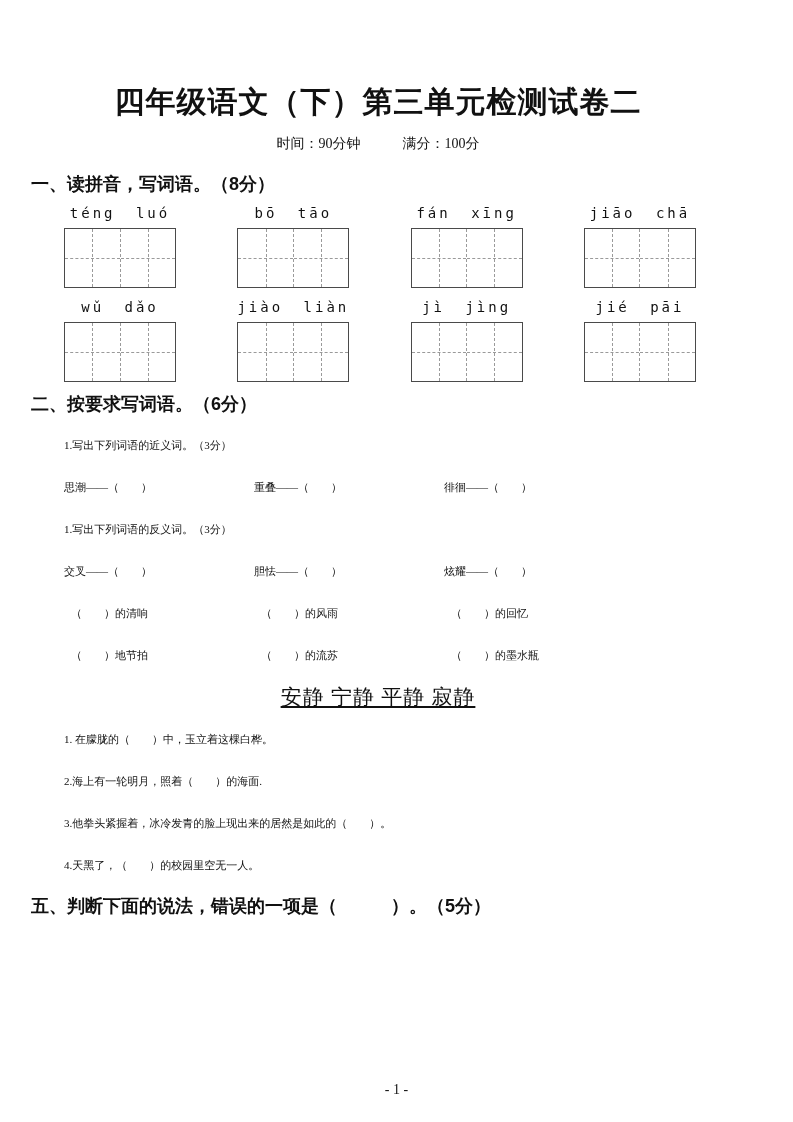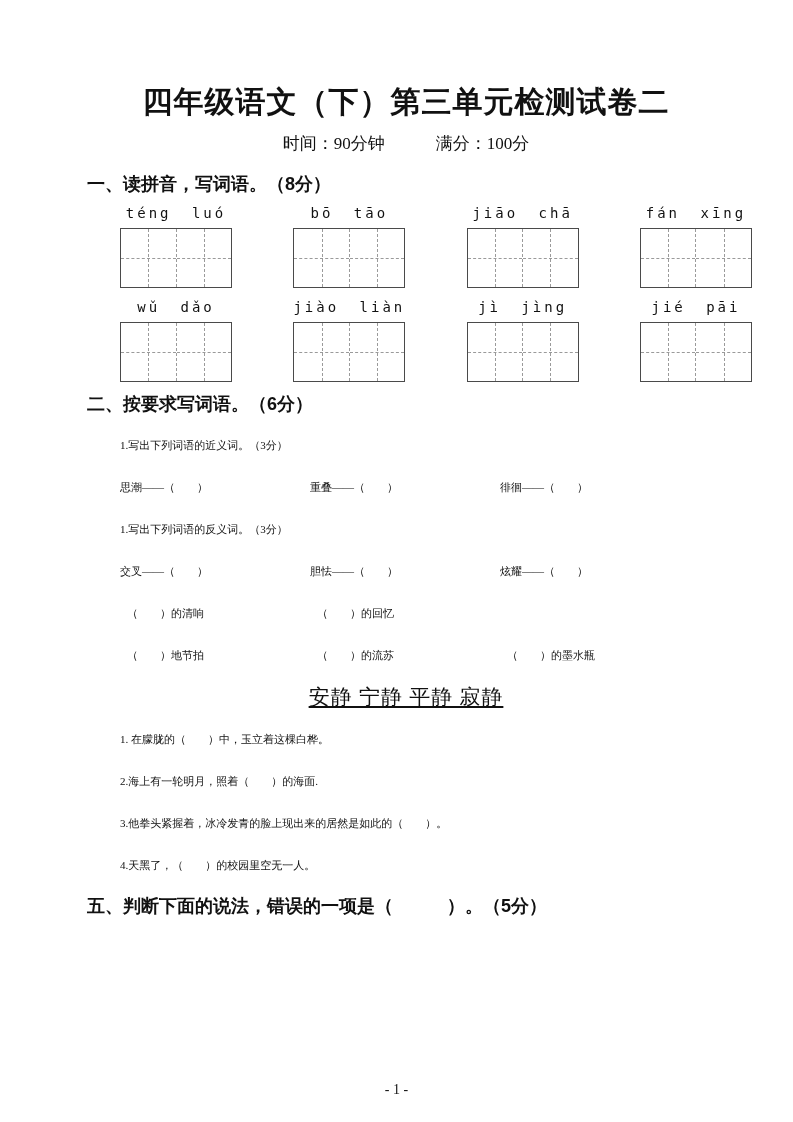--- a/index.html
+++ b/index.html
@@ -11,36 +11,36 @@
     width: 793px;
     height: 1122px;
     font-family: "Liberation Serif", "DejaVu Serif", serif;
     color: #111;
   }
   .page {
     position: relative;
     width: 793px;
     height: 1122px;
     box-sizing: border-box;
-    padding: 84px 68px 0 87px;
+    padding: 84px 68px 0 31px;
     overflow: hidden;
     background: #fff;
   }
   .exam-title {
     margin: 0 0 14px 0;
     text-align: center;
     font-size: 30px;
     line-height: 36px;
     font-weight: 700;
     letter-spacing: 1px;
     font-family: "Liberation Serif", "DejaVu Serif", serif;
   }
   .exam-meta {
     text-align: center;
-    font-size: 17px;
+    font-size: 14px;
     line-height: 20px;
     margin-bottom: 18px;
   }
   .sec-heading {
     font-family: "Liberation Sans", "DejaVu Sans", sans-serif;
     font-weight: 700;
     font-size: 18px;
     line-height: 24px;
     margin: 8px 0 8px 0;
   }
@@ -141,28 +141,28 @@
         </div>
       </div>
       <div class="pblock">
         <div class="pinyin">bō tāo</div>
         <div class="wgrid">
           <div class="cell"></div>
           <div class="cell"></div>
         </div>
       </div>
       <div class="pblock">
+        <div class="pinyin">fán xīng</div>
+        <div class="wgrid">
+          <div class="cell"></div>
+          <div class="cell"></div>
+        </div>
+      </div>
+      <div class="pblock">
         <div class="pinyin">jiāo chā</div>
-        <div class="wgrid">
-          <div class="cell"></div>
-          <div class="cell"></div>
-        </div>
-      </div>
-      <div class="pblock">
-        <div class="pinyin">fán xīng</div>
         <div class="wgrid">
           <div class="cell"></div>
           <div class="cell"></div>
         </div>
       </div>
     </div>
 
     <div class="grid-row">
       <div class="pblock">
         <div class="pinyin">wǔ dǎo</div>
@@ -207,20 +207,21 @@
     <div class="line indent">
       <span class="blank-item">交叉——（　　）</span>
       <span class="blank-item">胆怯——（　　）</span>
       <span class="blank-item">炫耀——（　　）</span>
     </div>
   </div>
 
   <div>
     <div class="line indent2">
       <span class="blank-item">（　　）的清响</span>
+      <span class="blank-item">（　　）的风雨</span>
       <span class="blank-item">（　　）的回忆</span>
     </div>
     <div class="line indent2">
       <span class="blank-item">（　　）地节拍</span>
       <span class="blank-item">（　　）的流苏</span>
       <span class="blank-item">（　　）的墨水瓶</span>
     </div>
   </div>
 
   <div>

